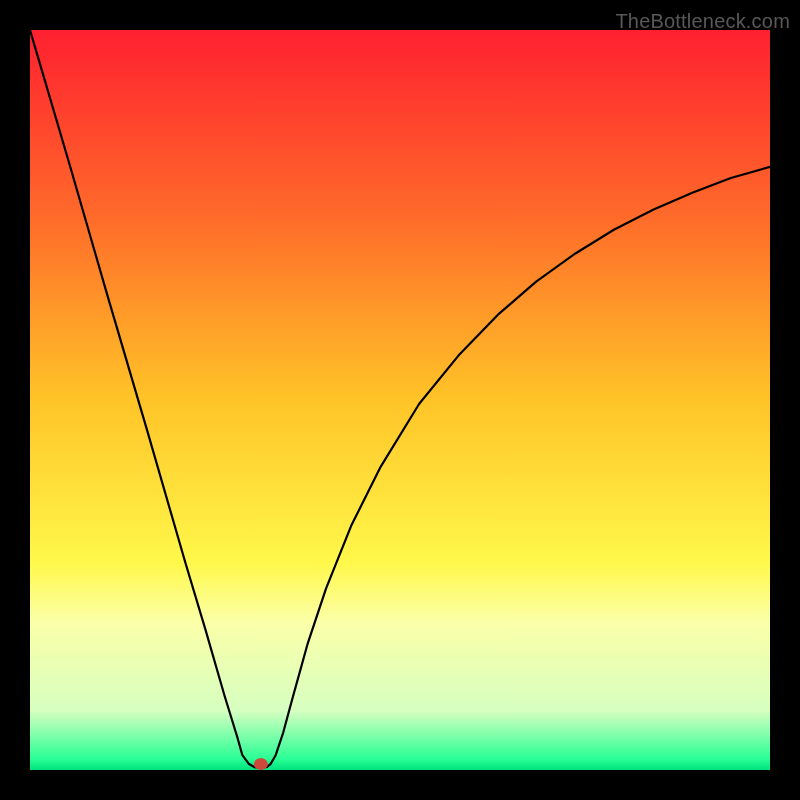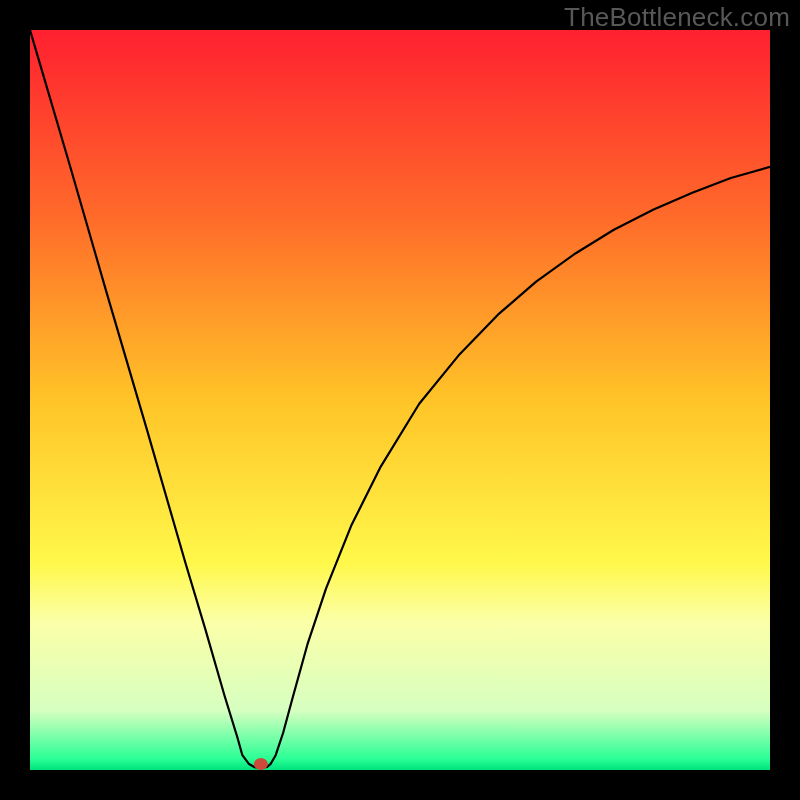--- a/index.html
+++ b/index.html
@@ -12,24 +12,24 @@
     font-family: Arial, Helvetica, sans-serif;
   }
   .frame {
     position: relative;
     width: 800px;
     height: 800px;
     background: #000;
   }
   .watermark {
     position: absolute;
-    top: 2px;
+    top: 10px;
     right: 10px;
     color: #585858;
-    font-size: 26px;
+    font-size: 20px;
     font-weight: 500;
     letter-spacing: 0.2px;
     user-select: none;
   }
   .plot-wrap {
     position: absolute;
     left: 30px;
     top: 30px;
     width: 740px;
     height: 740px;

